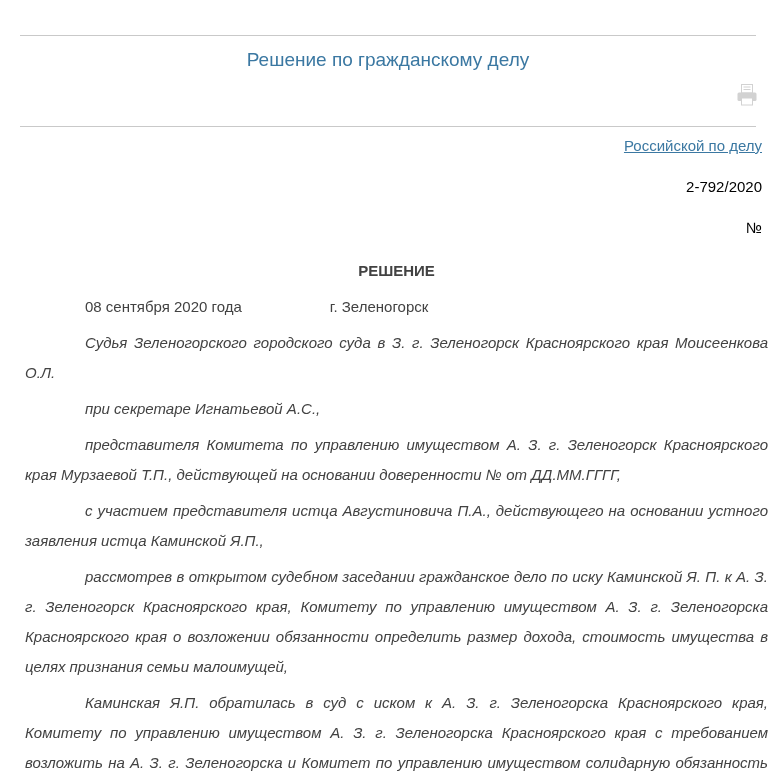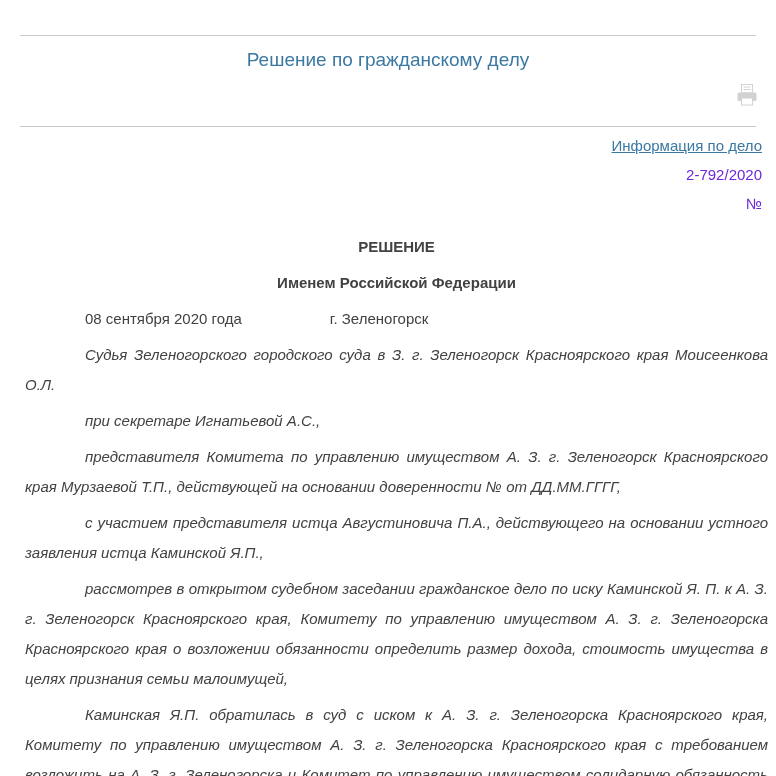--- a/index.html
+++ b/index.html
@@ -46,21 +46,21 @@
     padding: 10px 14px 0 0;
     text-align: right;
     font-size: 15px;
   }
   .meta-row { margin: 0 0 12px 0; line-height: 17px; }
   .info-link {
     color: #3b78a2;
     text-decoration: underline;
     cursor: pointer;
   }
-  .case-number, .numero { color: #6d28d9; }
+  .case-number, .numero { color: #000000; margin-top: 24px; }
   .doc {
     padding: 2px 8px 0 25px;
     font-size: 15px;
     line-height: 30px;
     color: #424242;
   }
   .doc-heading {
     text-align: center;
     font-weight: 700;
     font-size: 15px;
@@ -98,31 +98,30 @@
         <rect x="0.5" y="8.5" width="19" height="8.5" rx="1.5" fill="#d2d2d2"></rect>
         <rect x="4.5" y="14" width="11" height="7" fill="#ffffff" stroke="#d2d2d2" stroke-width="1"></rect>
       </svg>
     </span>
   </div>
 
   <hr class="divider">
 
   <div class="meta-block">
     <div class="meta-row">
-      <a class="info-link">Информация по дело</a>
+      <a class="info-link">Российской по делу</a>
     </div>
     <div class="meta-row case-number">2-792/2020</div>
     <div class="meta-row numero">№</div>
   </div>
 
   <div class="doc">
 
     <div class="doc-heading">РЕШЕНИЕ</div>
 
-    <div class="doc-heading">Именем Российской Федерации</div>
 
     <div class="date-line">
       <span>08 сентября 2020 года</span><span class="place-text">г. Зеленогорск</span>
     </div>
 
     <p class="para">Судья Зеленогорского городского суда в З. г. Зеленогорск Красноярского края Моисеенкова О.Л.</p>
     <p class="para">при секретаре Игнатьевой А.С.,</p>
     <p class="para">представителя Комитета по управлению имуществом А. З. г. Зеленогорск Красноярского края Мурзаевой Т.П., действующей на основании доверенности № от ДД.ММ.ГГГГ,</p>
     <p class="para">с участием представителя истца Августиновича П.А., действующего на основании устного заявления истца Каминской Я.П.,</p>
     <p class="para">рассмотрев в открытом судебном заседании гражданское дело по иску Каминской Я. П. к А. З. г. Зеленогорск Красноярского края, Комитету по управлению имуществом А. З. г. Зеленогорска Красноярского края о возложении обязанности определить размер дохода, стоимость имущества в целях признания семьи малоимущей,</p>

